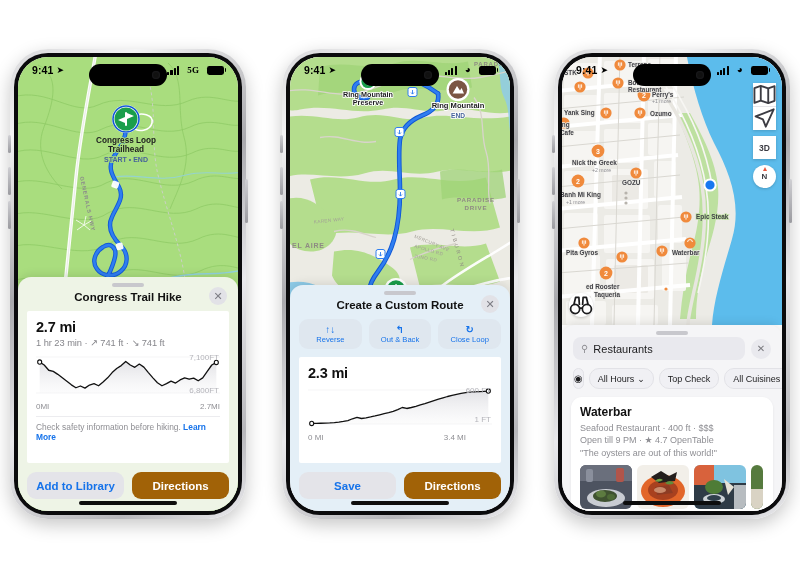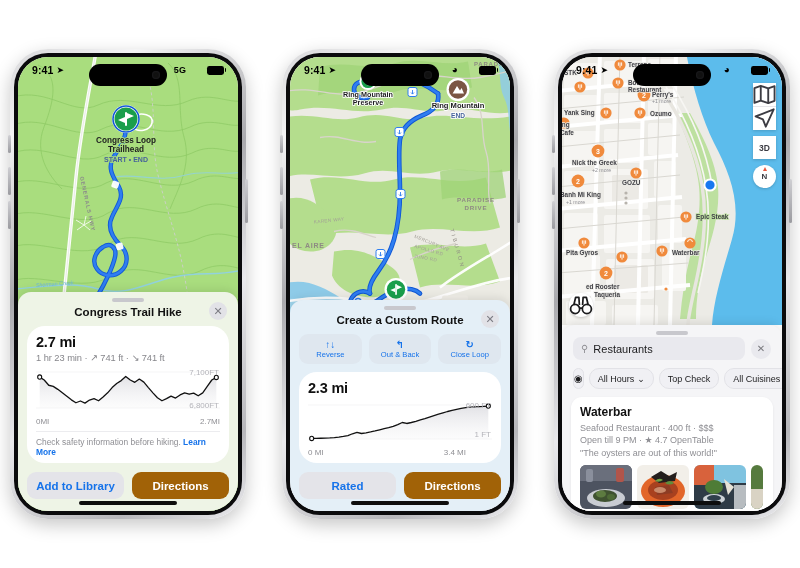--- a/index.html
+++ b/index.html
@@ -29,21 +29,21 @@
   .btn-pwr{right:-2px;top:130px;width:3px;height:44px;}
 
   
   .statusbar{
     position:absolute;top:0;left:0;right:0;height:26px;z-index:40;
     display:flex;align-items:center;justify-content:space-between;
     padding:0 14px;box-sizing:border-box;color:#000;
     font-size:10.5px;font-weight:bold;letter-spacing:.1px;
   }
   .sb-left{display:flex;align-items:center;gap:3px;}
-  .sb-right{display:flex;align-items:center;gap:21px;}
+  .sb-right{display:flex;align-items:center;gap:8px;font-family:Liberation Serif, serif;}
   .island{
     position:absolute;top:7px;left:50%;transform:translateX(-50%);
     width:78px;height:22px;border-radius:12px;background:#000;z-index:45;
   }
   .island:after{content:"";position:absolute;right:7px;top:7px;width:8px;height:8px;border-radius:50%;background:#111;box-shadow:inset 0 0 2px #2a2a30;}
   .bars{display:flex;align-items:flex-end;gap:1.2px;height:9px;}
   .bars i{display:block;width:2.2px;background:#000;border-radius:.6px;}
   .bars i:nth-child(1){height:3px}.bars i:nth-child(2){height:5px}
   .bars i:nth-child(3){height:7px}.bars i:nth-child(4){height:9px}
   .net5g{font-size:9px;font-weight:bold;}
@@ -67,21 +67,21 @@
     position:absolute;left:0;right:0;bottom:0;z-index:50;
     border-radius:13px 13px 0 0;
     box-shadow:0 -2px 10px rgba(0,0,0,.10);
     box-sizing:border-box;padding:0 9px 12px;
   }
   .sheet-title{text-align:center;font-size:11.5px;font-weight:bold;color:#111;padding:2px 0 8px;position:relative;}
   .x-btn{
     position:absolute;right:2px;top:-2px;width:18px;height:18px;border-radius:50%;
     background:#e2e2e7;color:#7c7c84;font-size:11px;line-height:18px;text-align:center;font-weight:bold;
   }
-  .card{background:#fff;border-radius:18px;padding:8px 9px 6px;box-sizing:border-box;}
+  .card{background:#fff;border-radius:2px;padding:8px 9px 21px;box-sizing:border-box;}
   .dist{font-size:14.5px;font-weight:bold;color:#111;letter-spacing:-.2px;}
   .sub{font-size:9.3px;color:#86868b;margin-top:2px;letter-spacing:-.05px;}
   .chartwrap{position:relative;height:48px;margin-top:5px;}
   .chartwrap svg{display:block;width:100%;height:100%;}
   .ytop,.ybot{position:absolute;right:1px;font-size:8px;color:#b4b4ba;font-weight:500;}
   .ytop{top:0px;}.ybot{bottom:6px;}
   .xaxis{display:flex;justify-content:space-between;font-size:8px;color:#8e8e93;margin-top:1px;}
   .safety{font-size:8.4px;color:#8e8e93;margin-top:5px;border-top:1px solid #ececef;padding-top:5px;}
   .safety a{color:#1673ea;font-weight:bold;text-decoration:none;}
   .actions{display:flex;gap:8px;margin-top:9px;}
@@ -504,21 +504,21 @@
               </svg>
             <span class="ytop">600 FT</span>
             <span class="ybot" style="bottom:8px;">1 FT</span>
           </div>
           <div class="xaxis">
             <span>0 MI</span>
             <span style="margin-right:26px;">3.4 MI</span>
           </div>
         </div>
         <div class="actions">
-          <div class="act sec">Rated</div>
+          <div class="act sec">Save</div>
           <div class="act pri">Directions</div>
         </div>
       </div>
       <div class="home-ind"></div>
     </div>
   </div>
 
   <div class="phone">
     <div class="frame"></div>
     <div class="btn-side btn-act"></div>

